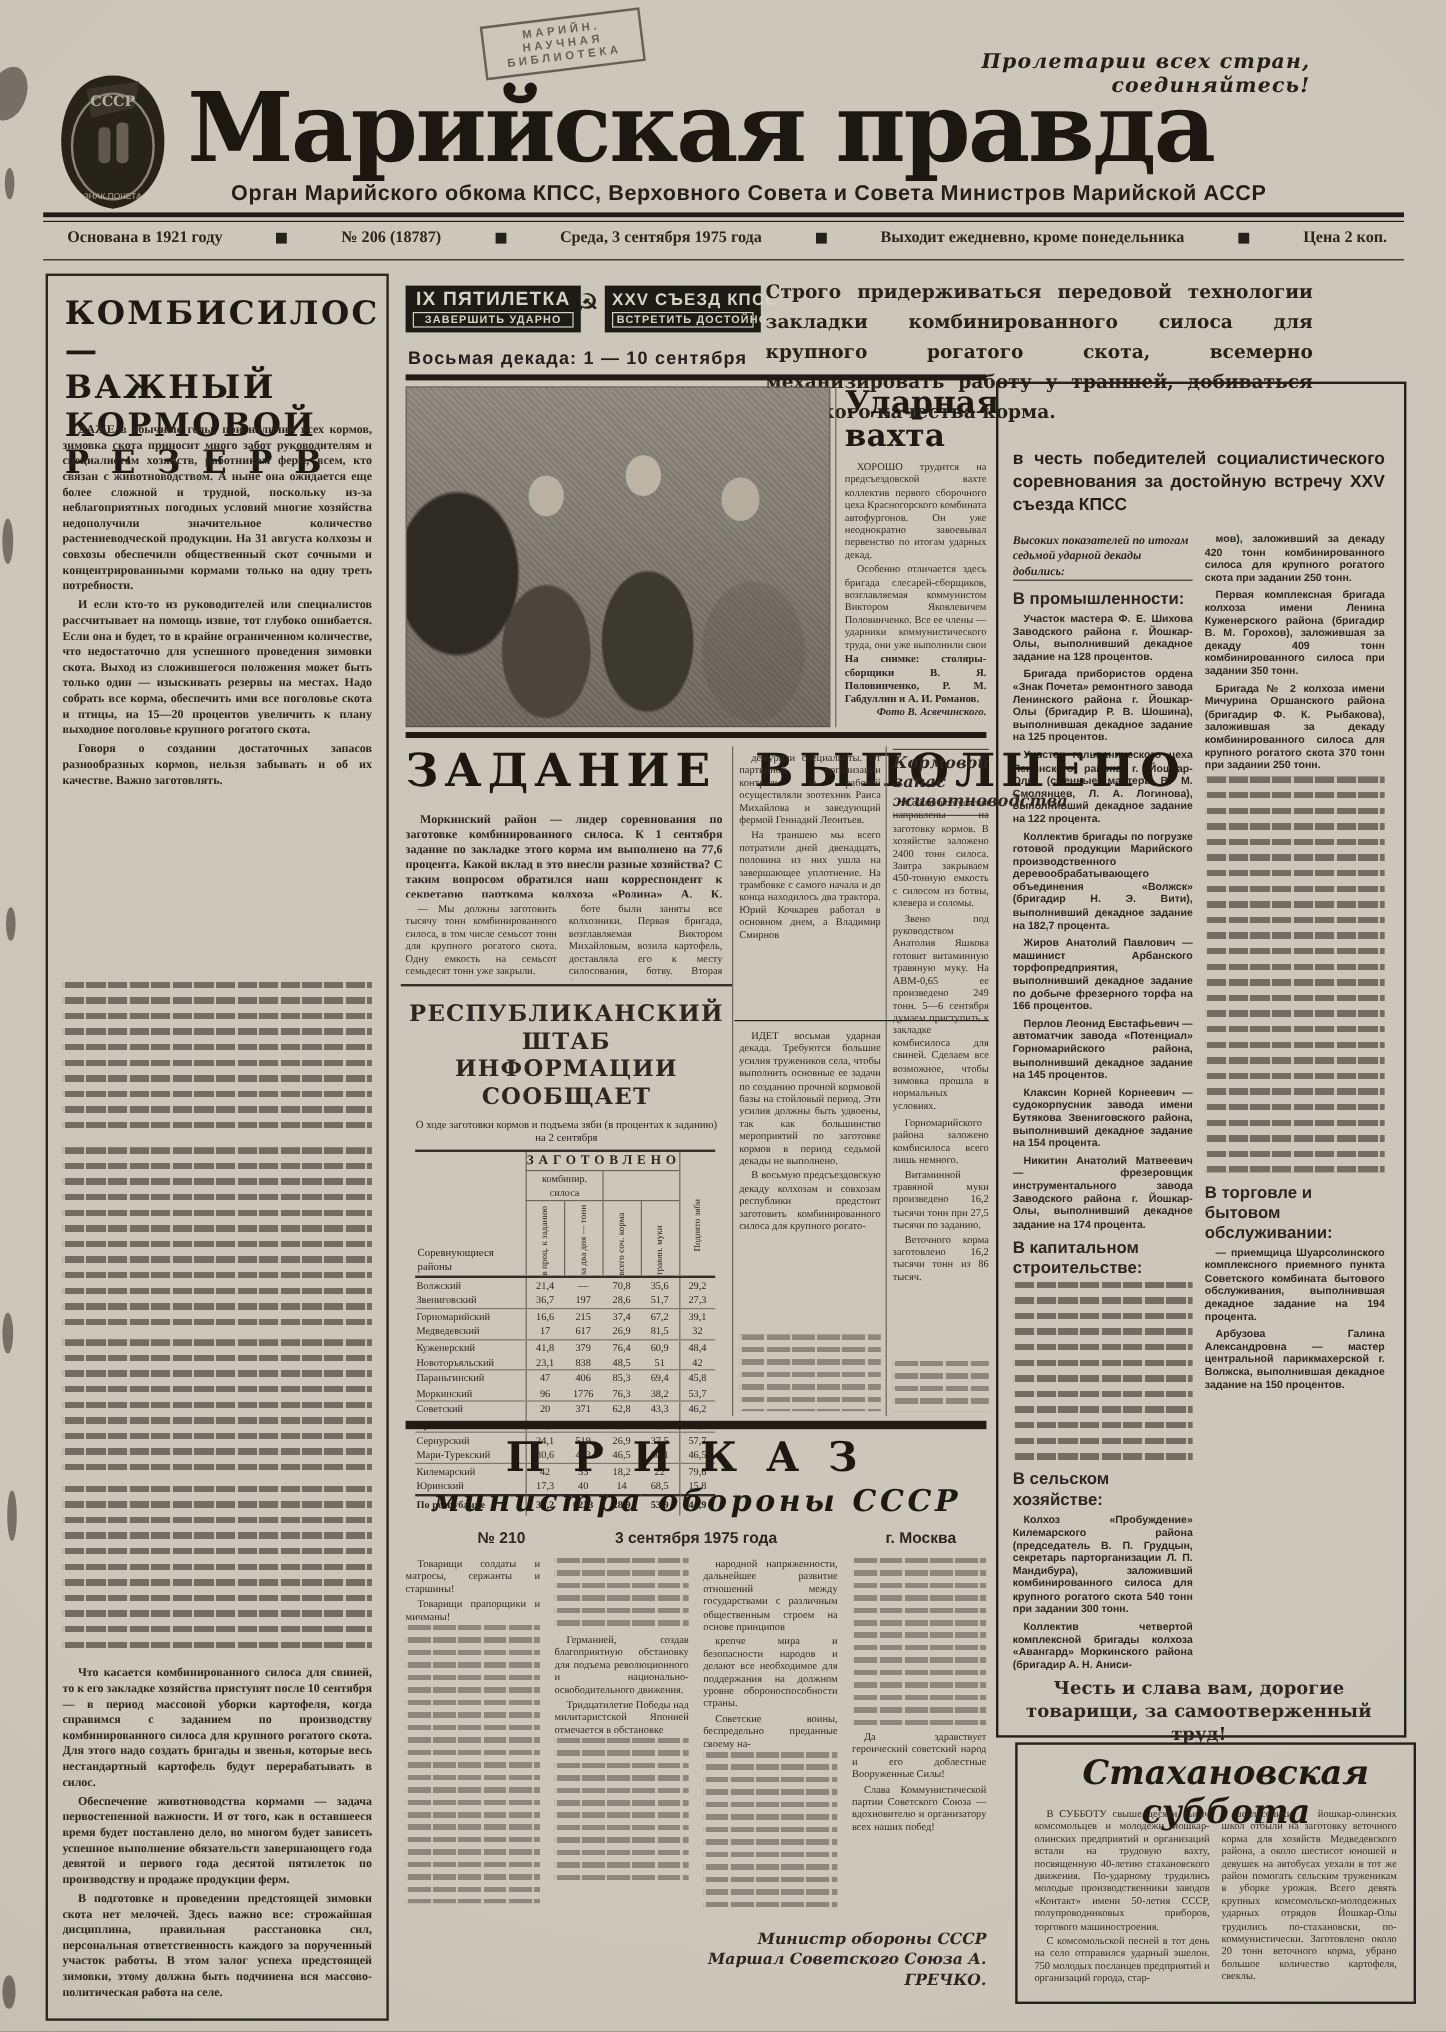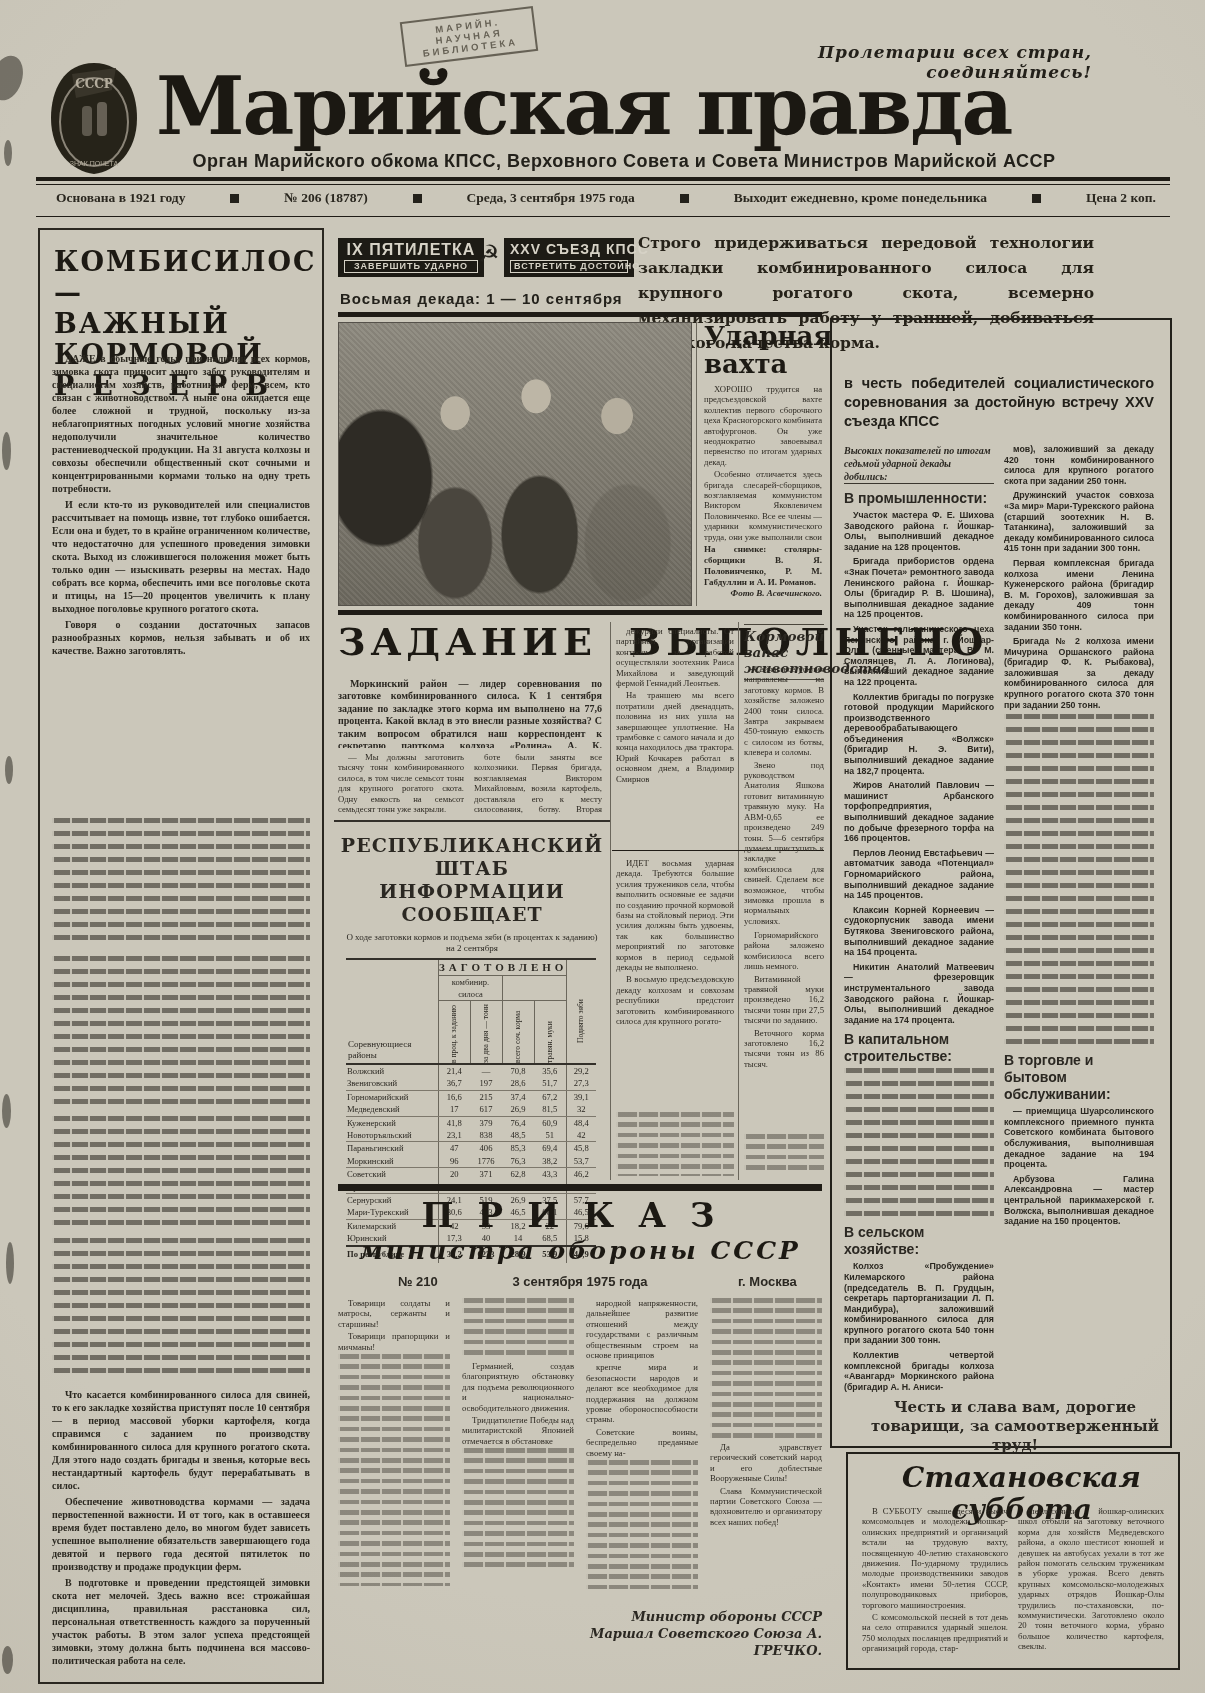--- a/index.html
+++ b/index.html
@@ -219,32 +219,31 @@
       <div class="lsub">В сельском хозяйстве:</div>
       <div>
           <p class="it-bold">Колхоз «Пробуждение» Килемарского района (председатель В. П. Грудцын, секретарь парторганизации Л. П. Мандибура), заложивший комбинированного силоса для крупного рогатого скота 540 тонн при задании 300 тонн.</p>
           <p class="it-bold">Коллектив четвертой комплексной бригады колхоза «Авангард» Моркинского района (бригадир А. Н. Аниси-</p>
         </div>
     </div>
 
     <div class="abs clip" style="left:172px;top:124px;width:150px;height:948px;">
       <div>
           <p class="it-bold">мов), заложивший за декаду 420 тонн комбинированного силоса для крупного рогатого скота при задании 250 тонн.</p>
-          <p class="it-bold">Дружинский участок совхоза «За мир» Мари-Турекского района (старший зоотехник Н. В. Татанкина), заложивший за декаду комбинированного силоса 415 тонн при задании 300 тонн.</p>
           <p class="it-bold">Первая комплексная бригада колхоза имени Ленина Куженерского района (бригадир В. М. Горохов), заложившая за декаду 409 тонн комбинированного силоса при задании 350 тонн.</p>
           <p class="it-bold">Бригада № 2 колхоза имени Мичурина Оршанского района (бригадир Ф. К. Рыбакова), заложившая за декаду комбинированного силоса для крупного рогатого скота 370 тонн при задании 250 тонн.</p>
         </div>
       <div class="simb" style="height:330px;margin:4px 0 8px 0;"></div>
       <div class="lsub">В торговле и бытовом обслуживании:</div>
       <div>
           <p class="it-bold">— приемщица Шуарсолинского комплексного приемного пункта Советского комбината бытового обслуживания, выполнившая декадное задание на 194 процента.</p>
           <p class="it-bold">Арбузова Галина Александровна — мастер центральной парикмахерской г. Волжска, выполнившая декадное задание на 150 процентов.</p>
         </div>
     </div>
-    <div class="abs lclose" style="left:36px;top:1078px;width:294px;">Честь и слава вам, дорогие товарищи, за самоотверженный труд!</div>
+    <div class="abs lclose" style="left:20px;top:1078px;width:294px;">Честь и слава вам, дорогие товарищи, за самоотверженный труд!</div>
   </div>
 
   <div class="abs hbar" style="left:338px;top:610px;width:484px;height:5px;"></div>
   <div class="abs zhl" style="left:338px;top:620px;width:404px;">ЗАДАНИЕ ВЫПОЛНЕНО</div>
 
   <div class="abs kormhl" style="left:744px;top:624px;width:80px;">Кормовой запас животноводства</div>
 
   <div class="abs zlead clip" style="left:338px;top:678px;width:264px;height:70px;">
     <p>Моркинский район — лидер соревнования по заготовке комбинированного силоса. К 1 сентября задание по закладке этого корма им выполнено на 77,6 процента. Какой вклад в это внесли разные хозяйства? С таким вопросом обратился наш корреспондент к секретарю парткома колхоза «Родина» А. К. КСЕНОФОНТОВУ. Вот что он ответил.</p>
   </div>

